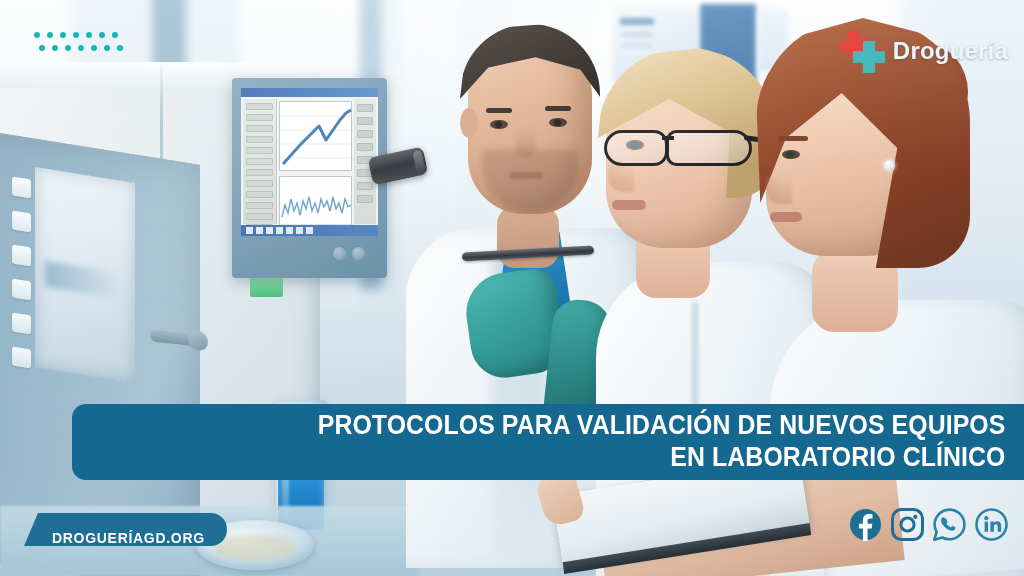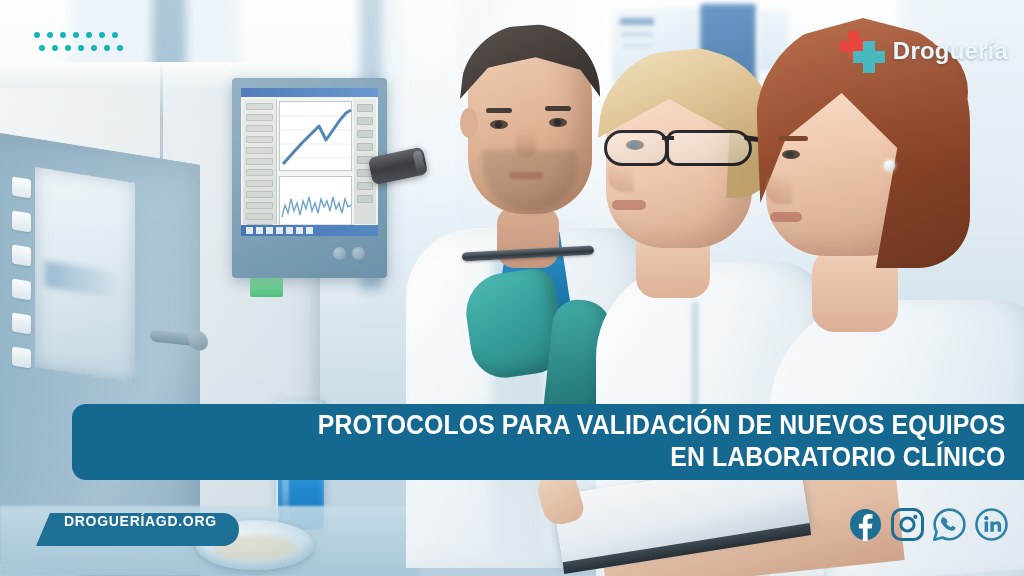--- a/index.html
+++ b/index.html
@@ -497,23 +497,23 @@
     font-size:27px;
     line-height:1.17;
     letter-spacing:.1px;
     text-transform:uppercase;
     transform:scaleX(.92);
     transform-origin:right center;
   }
 
   
   .url-pill {
-    position:absolute; left:36px; top:513px; height:33px; padding:0 22px 0 28px;
+    position:absolute; left:24px; top:513px; height:33px; padding:0 22px 0 28px;
     background:#1d6f95;
-    display:flex; align-items:flex-start;
+    display:flex; align-items:flex-end;
     clip-path:polygon(14px 0, 100% 0, 100% 100%, 0 100%);
     border-radius:0 16px 16px 0;
   }
   .url-pill span {
     color:#ffffff; font-weight:700; font-size:14px; letter-spacing:.7px;
   }
 
   
   .socials {
     position:absolute; right:16px; top:508px;

